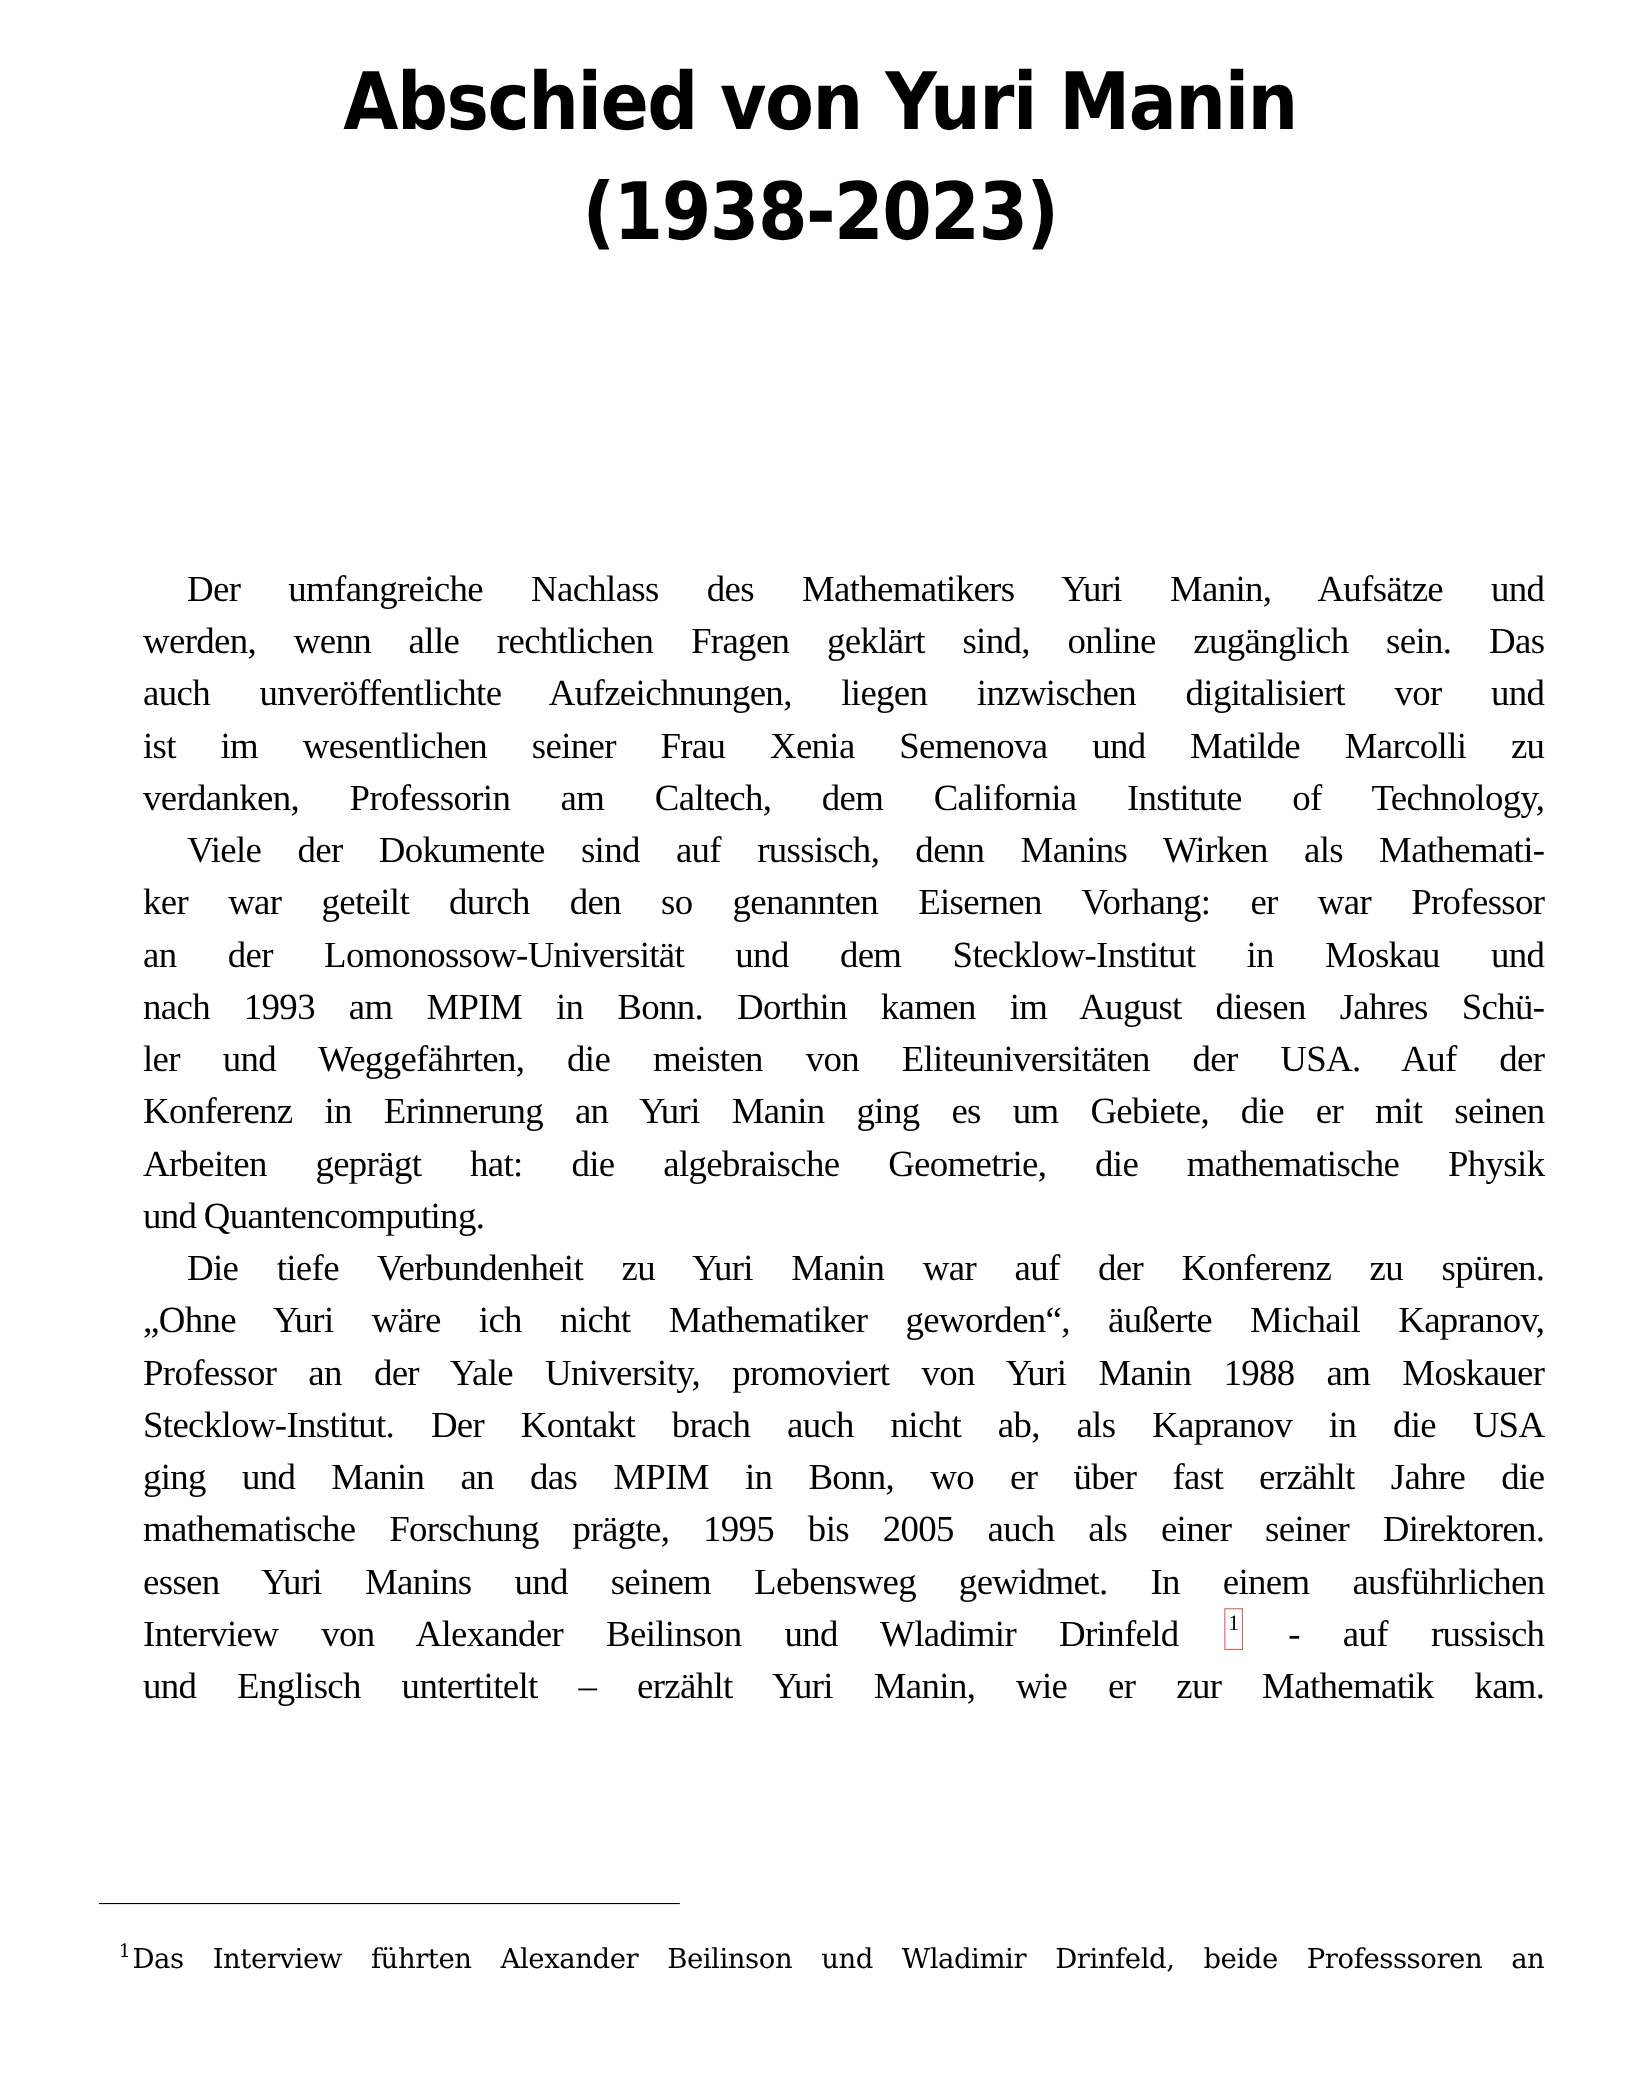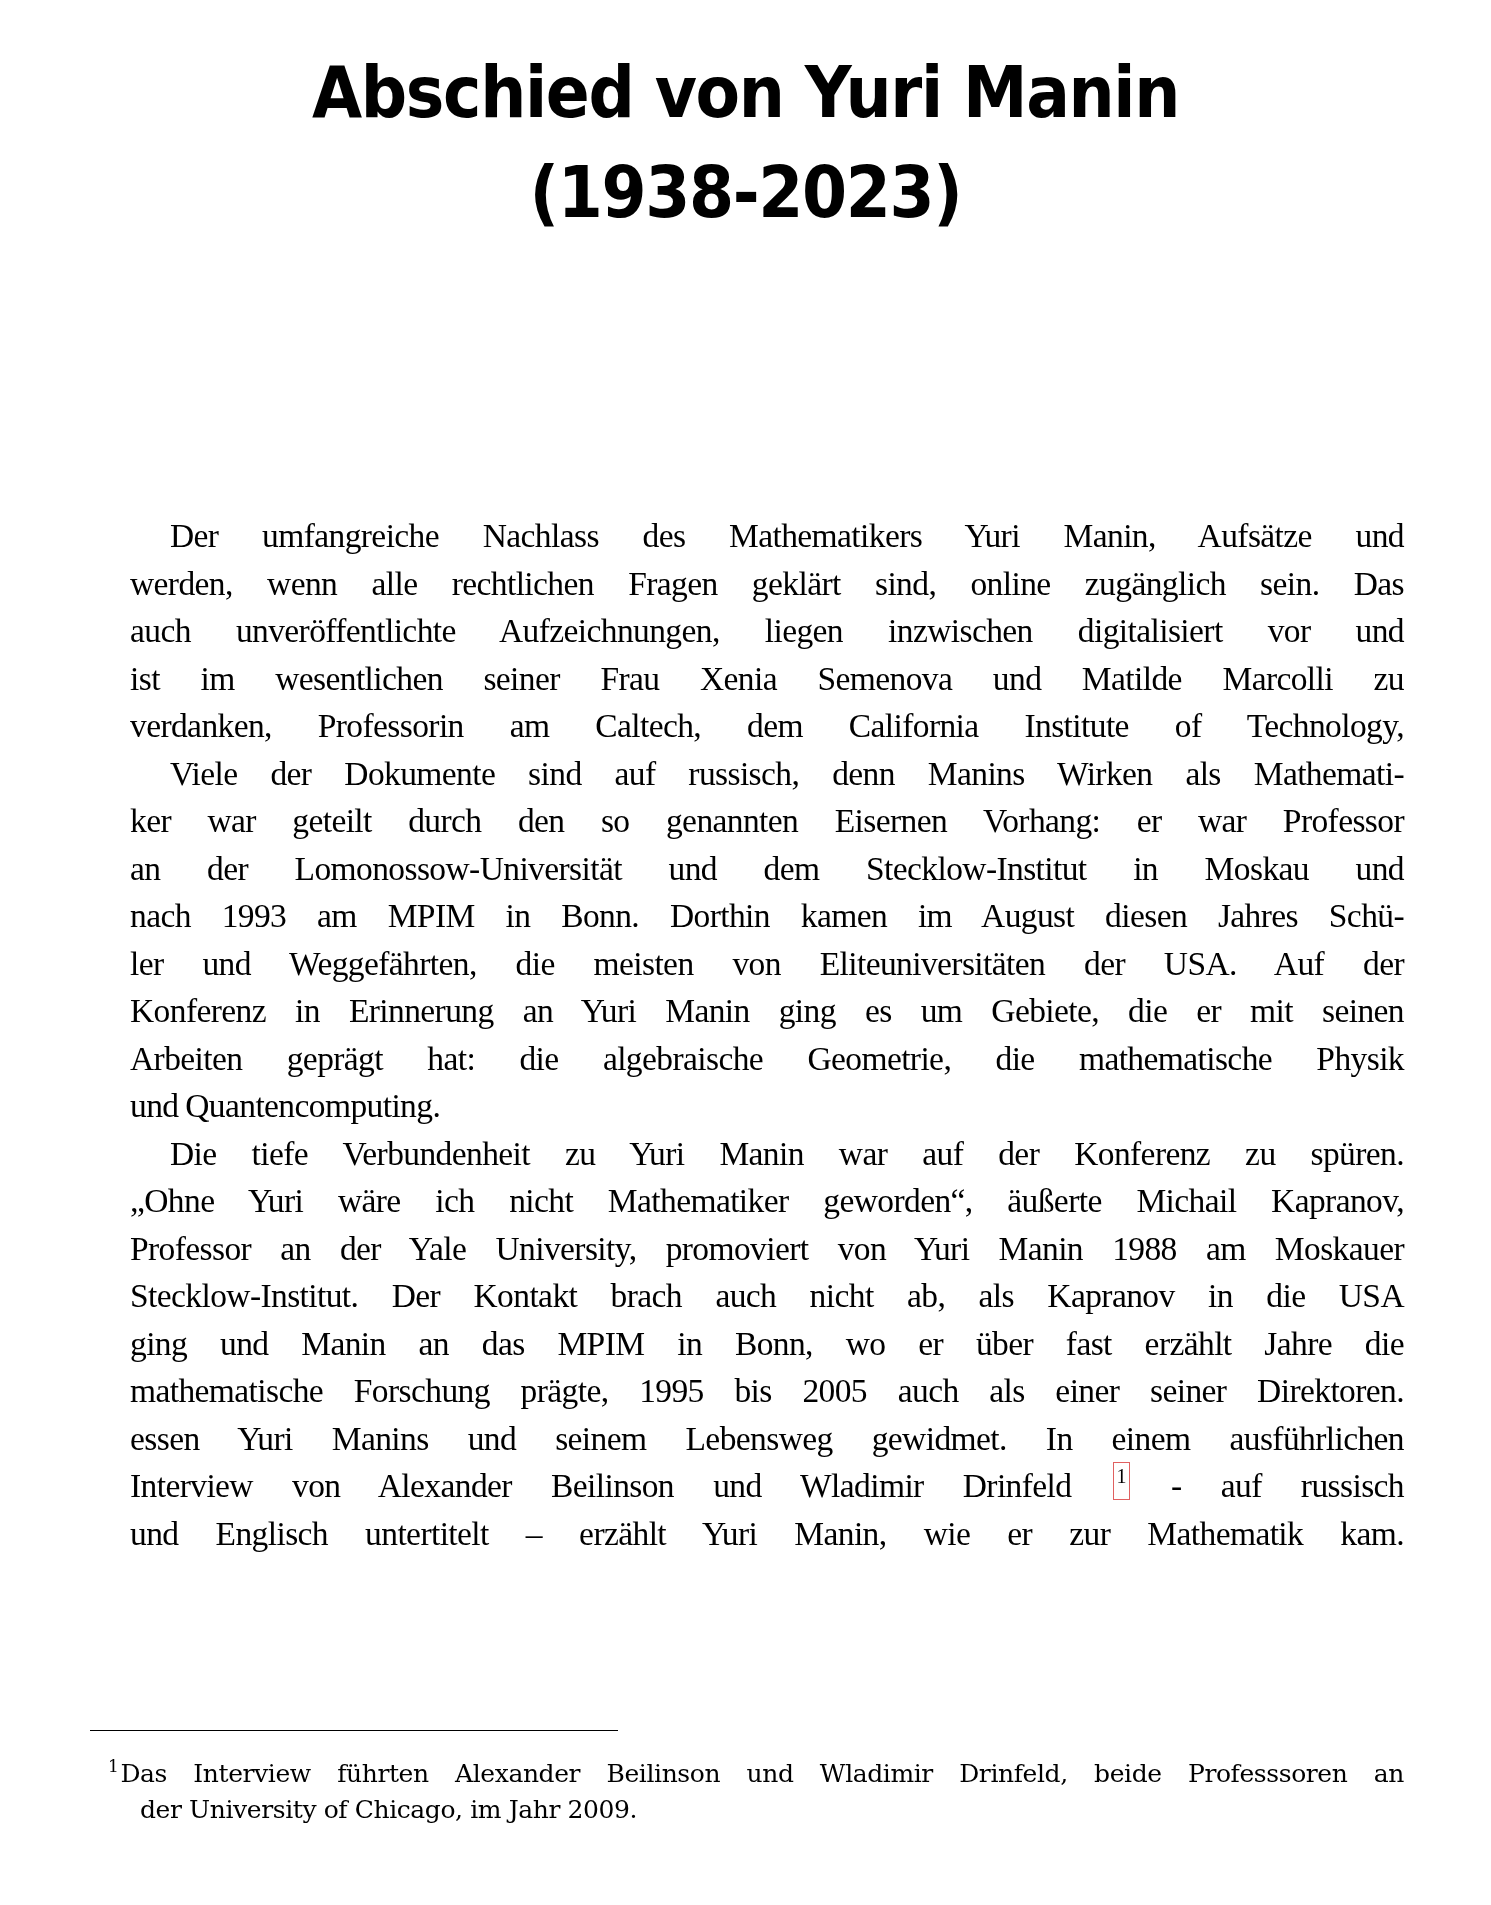--- a/index.html
+++ b/index.html
@@ -74,21 +74,21 @@
       height: 0;
       border-top: 1.5px solid #000;
     }
     .footnote {
       position: absolute;
       left: 108px;
       top: 1748px;
       width: 1296px;
       font-family: "DejaVu Serif", serif;
       font-size: 25px;
-      line-height: 36px;
+      line-height: 52px;
       letter-spacing: -0.4px;
     }
     .footnote .fn-line {
       display: block;
       white-space: nowrap;
     }
     .footnote .fn-line.first {
       text-align: justify;
       text-align-last: justify;
     }
@@ -141,14 +141,13 @@
     <span class="line">essen Yuri Manins und seinem Lebensweg gewidmet. In einem ausführlichen</span>
     <span class="line"><span>Interview von Alexander Beilinson und Wladimir Drinfeld</span> <span class="fn-ref">1</span> <span>- auf russisch</span></span>
     <span class="line">und Englisch untertitelt – erzählt Yuri Manin, wie er zur Mathematik kam.</span>
   </div>
 </div>
 
 <div class="fn-rule"></div>
 
 <div class="footnote">
   <span class="fn-line first"><span class="fn-mark">1</span><span>Das Interview führten Alexander Beilinson und Wladimir Drinfeld, beide Professsoren an</span></span>
-  <span class="fn-line second">der University of Chicago, im Jahr 2009.</span>
 </div>
 
 </body></html>

